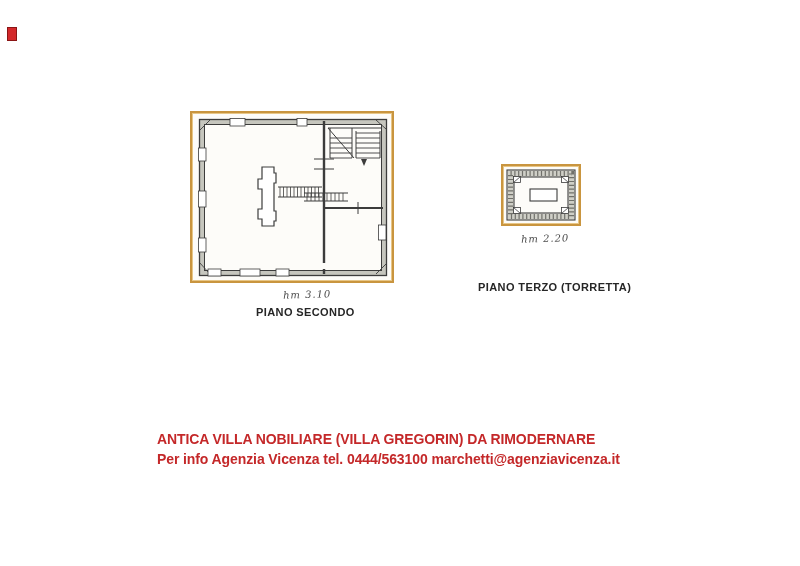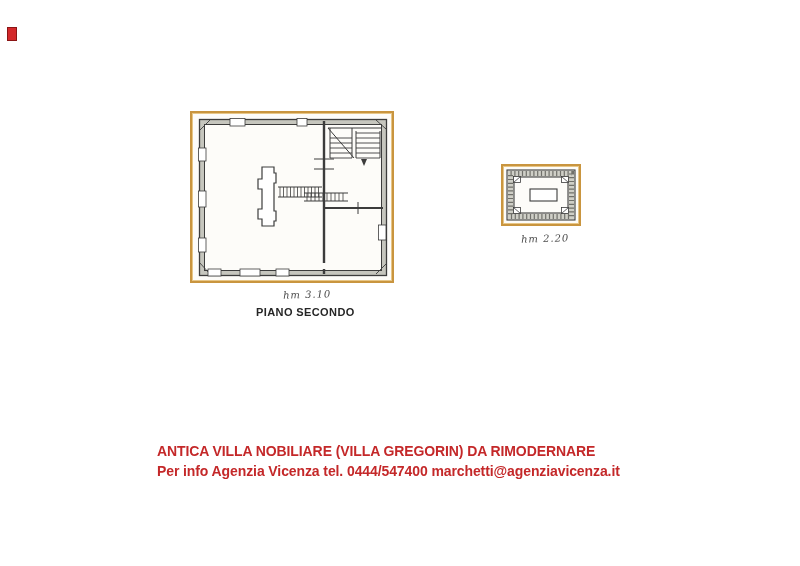--- a/index.html
+++ b/index.html
@@ -32,21 +32,21 @@
   .note-terzo{left:521px;top:233px;}
   
   .plan-caption{
     position:absolute;font-weight:bold;font-size:11px;color:#262626;
     letter-spacing:0.4px;white-space:nowrap;
   }
   .caption-secondo{left:256px;top:306px;}
   .caption-terzo{left:478px;top:281px;}
   
   .listing{
-    position:absolute;left:157px;top:442px;
+    position:absolute;left:157px;top:430px;
     font-weight:bold;font-size:14px;line-height:19.5px;
     color:#c42829;letter-spacing:-0.1px;white-space:nowrap;
   }
   .listing div{white-space:nowrap;}
 </style>
 </head>
 <body>
 
 <div class="canvas">
 
@@ -159,19 +159,20 @@
       <line x1="58.5" y1="47.5" x2="65.5" y2="41.5" stroke="#3c3c3c" stroke-width="0.8"></line>
 
       <rect x="27" y="23" width="27" height="12" fill="#ffffff" stroke="#3c3c3c" stroke-width="1.1"></rect>
     </svg>
   </div>
 
   <span class="hand-note note-secondo">hm 3.10</span>
   <span class="hand-note note-terzo">hm 2.20</span>
 
   <div class="plan-caption caption-secondo">PIANO SECONDO</div>
+  <div class="plan-caption caption-terzo">PIANO TERZO (TORRETTA)</div>
 
   <div class="listing">
     <div>ANTICA VILLA NOBILIARE (VILLA GREGORIN) DA RIMODERNARE</div>
-    <div>Per info Agenzia Vicenza tel. 0444/547400 marchetti@agenziavicenza.it</div>
+    <div>Per info Agenzia Vicenza tel. 0444/563100 marchetti@agenziavicenza.it</div>
   </div>
 
 </div>
 
 </body></html>

